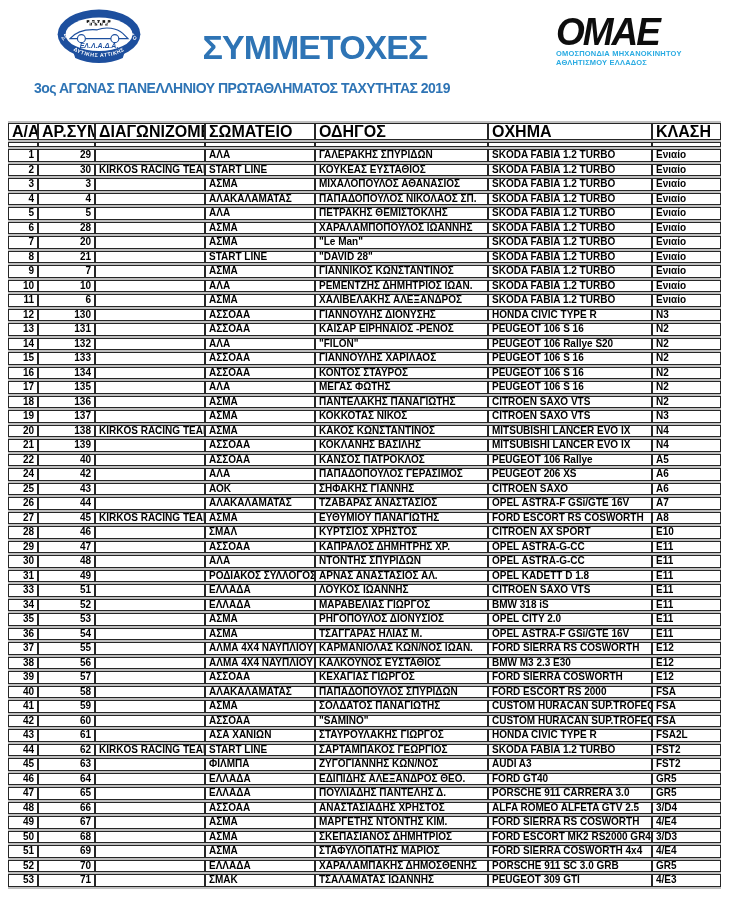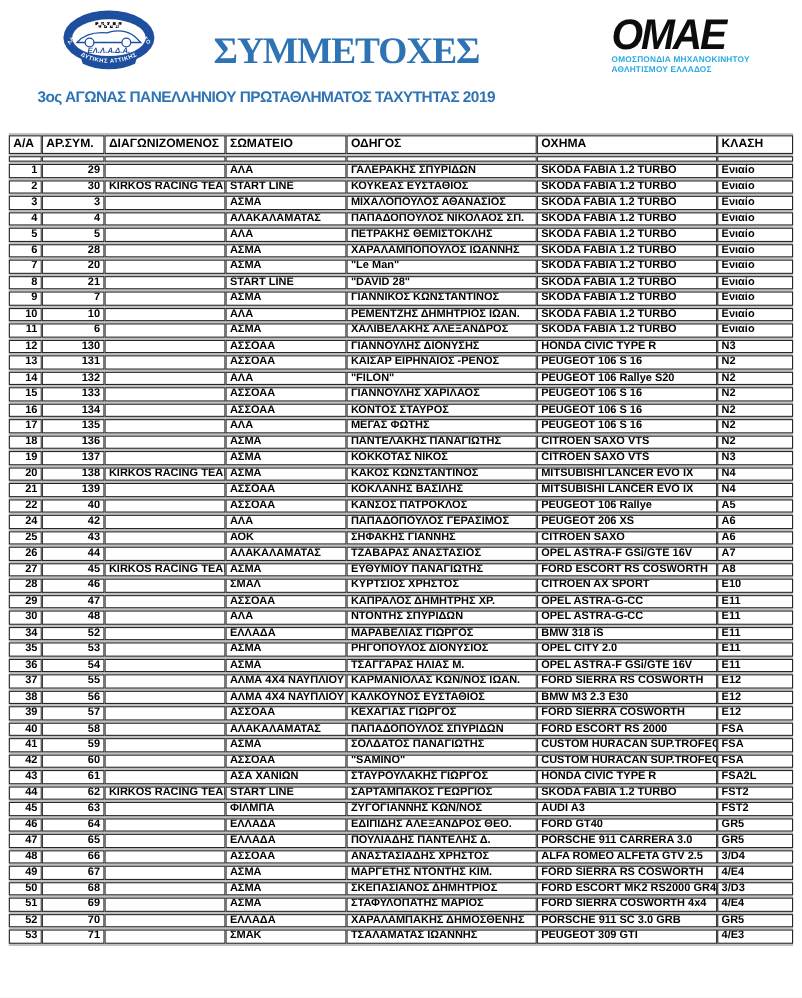--- a/index.html
+++ b/index.html
@@ -8,21 +8,21 @@
     position:relative; width:729px; height:907px;
     font-family:"Liberation Sans", sans-serif;
     color:#000;
     overflow:hidden;
   }
   .doc-header { position:absolute; left:0; top:0; width:729px; height:120px; }
   .logo-ellada { position:absolute; left:55px; top:6px; width:88px; height:60px; }
   .doc-title {
     position:absolute; left:190px; top:28px; width:250px;
     text-align:center; font-size:34px; font-weight:700;
-    letter-spacing:-1px; color:#2E74B5;font-family:Liberation Serif, serif;
+    letter-spacing:-1px; color:#2E74B5;
   }
   .logo-omae { position:absolute; left:556px; top:14px; width:165px; text-align:left; }
   .omae-acronym {
     font-size:37px; line-height:36px; font-weight:800; font-style:italic;
     color:#0d0d0d; letter-spacing:-2px; transform:scaleY(1.05); display:inline-block;
   }
   .omae-sub { color:#29ABE2; font-weight:700; font-size:7.5px; line-height:8.5px; letter-spacing:0.2px; }
   .doc-subtitle {
     position:absolute; left:34px; top:80px; width:680px;
     font-size:14px; font-weight:700; letter-spacing:-0.5px; color:#2E74B5;
@@ -32,21 +32,21 @@
     width:713px; table-layout:fixed;
     border-collapse:separate; border-spacing:0 2px;
     background:#BFBFBF;
   }
   table.entries th, table.entries td {
     border:1px solid #262626; background:#ffffff;
     white-space:nowrap; overflow:hidden;
     padding:0 3px; vertical-align:middle;
   }
   table.entries th {
-    height:17px; font-size:11px; line-height:15px; text-align:left; font-weight:700;
+    height:17px; font-size:16px; line-height:15px; text-align:left; font-weight:700;
   }
   table.entries td {
     height:12.2px; font-size:10px; line-height:10.5px; font-weight:700;
   }
   table.entries td:nth-child(1), table.entries td:nth-child(2) { text-align:right; }
   table.entries tr.spacer-row td { height:5px; }
   
   .logo-ellada text { font-family:"Liberation Sans", sans-serif; font-weight:700; }
 </style>
 </head>
@@ -393,20 +393,38 @@
         <tr>
           <td>30</td>
           <td>48</td>
           <td></td>
           <td>ΑΛΑ</td>
           <td>ΝΤΟΝΤΗΣ ΣΠΥΡΙΔΩΝ</td>
           <td>OPEL ASTRA-G-CC</td>
           <td>E11</td>
         </tr>
         <tr>
+          <td>31</td>
+          <td>49</td>
+          <td></td>
+          <td>ΡΟΔΙΑΚΟΣ ΣΥΛΛΟΓΟΣ</td>
+          <td>ΑΡΝΑΣ ΑΝΑΣΤΑΣΙΟΣ ΑΛ.</td>
+          <td>OPEL KADETT D 1.8</td>
+          <td>E11</td>
+        </tr>
+        <tr>
+          <td>33</td>
+          <td>51</td>
+          <td></td>
+          <td>ΕΛΛΑΔΑ</td>
+          <td>ΛΟΥΚΟΣ ΙΩΑΝΝΗΣ</td>
+          <td>CITROEN SAXO VTS</td>
+          <td>E11</td>
+        </tr>
+        <tr>
           <td>34</td>
           <td>52</td>
           <td></td>
           <td>ΕΛΛΑΔΑ</td>
           <td>ΜΑΡΑΒΕΛΙΑΣ ΓΙΩΡΓΟΣ</td>
           <td>BMW 318 iS</td>
           <td>E11</td>
         </tr>
         <tr>
           <td>35</td>

